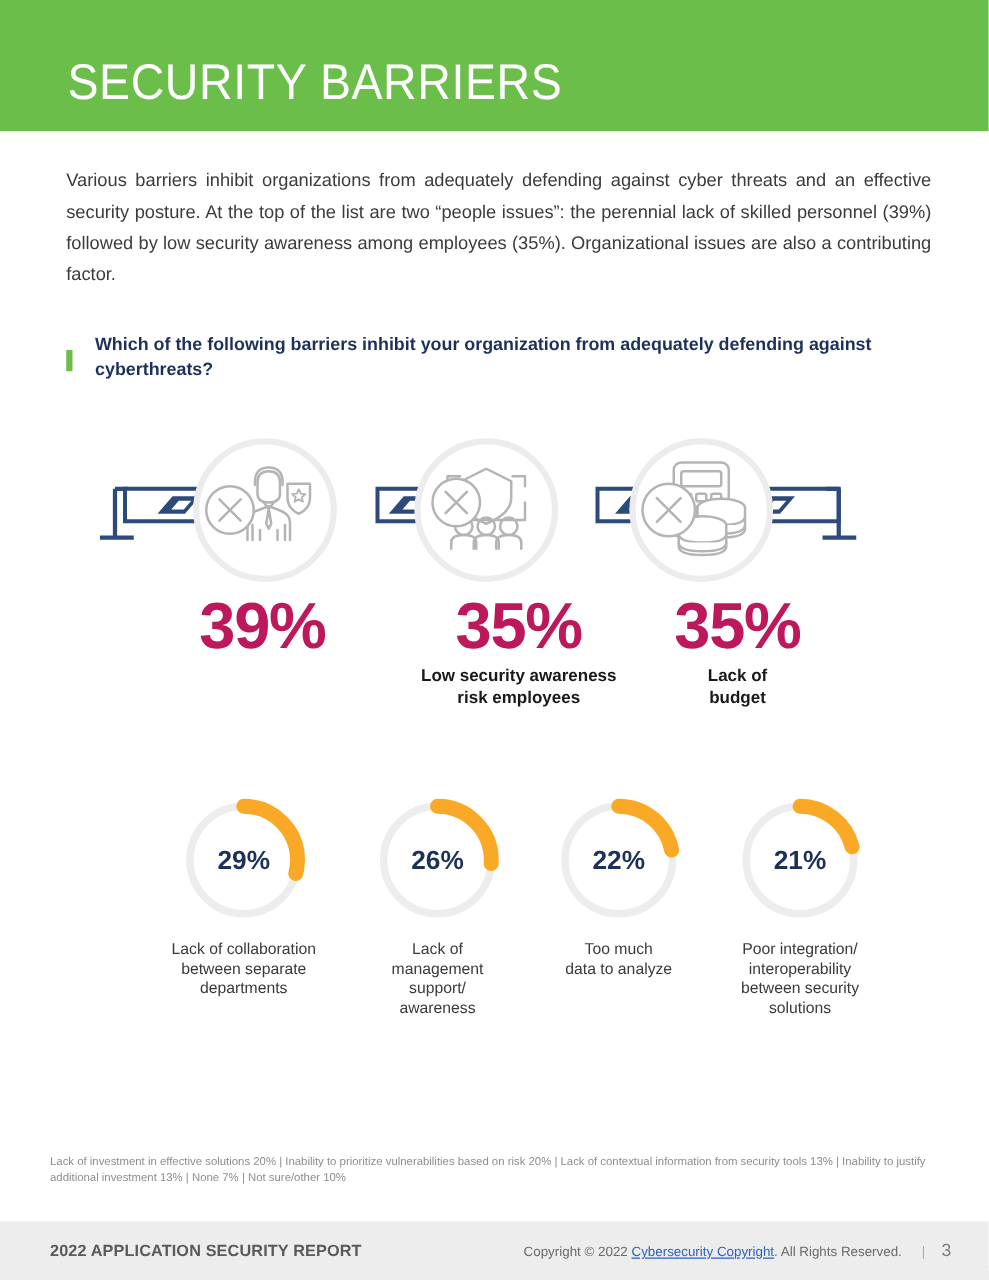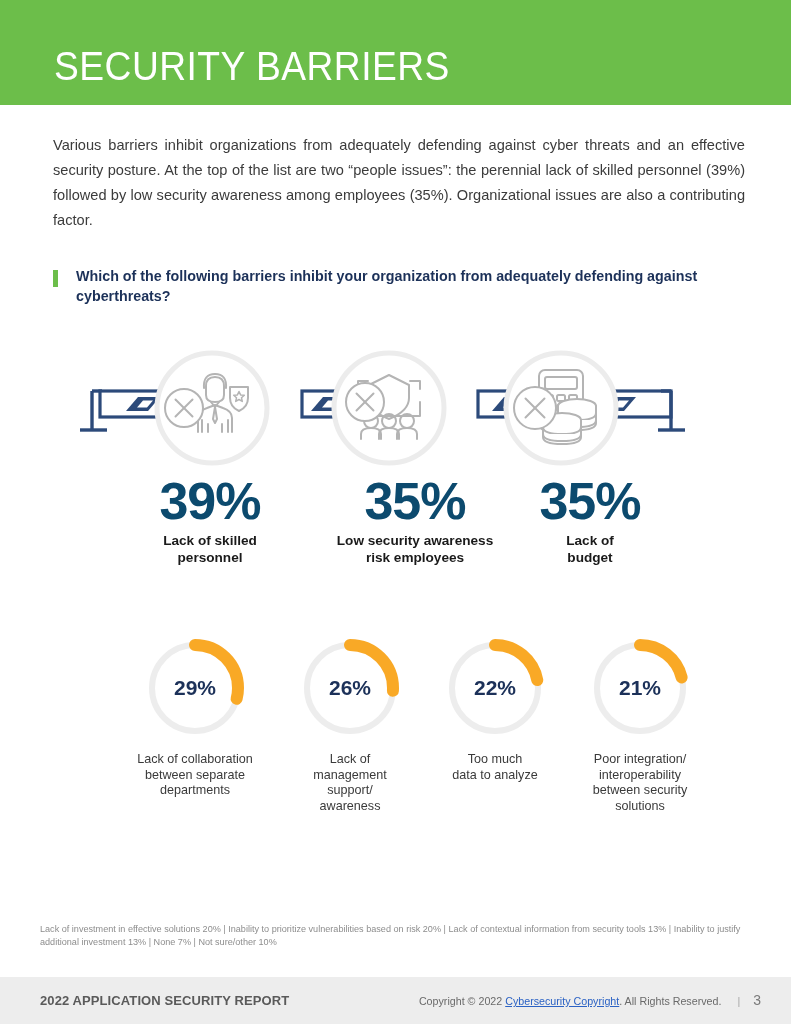--- a/index.html
+++ b/index.html
@@ -58,21 +58,21 @@
     font-family: "Liberation Sans", sans-serif;
   }
 
   
   .question-wrap {
     position: absolute;
     left: 53px;
     top: 266px;
     width: 680px;
     display: flex;
-    align-items: flex-start;
+    align-items: center;
   }
   .question-bar {
     width: 5px;
     height: 17px;
     background: #6cbe4a;
     margin-top: 4px;
     margin-right: 18px;
     flex: 0 0 auto;
   }
   .question-text {
@@ -101,21 +101,21 @@
     width: 600px;
     height: 105px;
   }
   .bigstat {
     position: absolute;
     text-align: center;
   }
   .bigstat .pct {
     font-size: 52px;
     font-weight: bold;
-    color: #0c4a6e;
+    color: #be185d;
     line-height: 58px;
     letter-spacing: -1px;
     font-family: "Liberation Sans", sans-serif;
   }
   .bigstat .lbl {
     font-size: 13.6px;
     font-weight: bold;
     color: #1a1a1a;
     line-height: 16.5px;
     margin-top: 3px;
@@ -362,24 +362,20 @@
           <line x1="445.5" y1="58.5" x2="464.5" y2="77.5" stroke-linecap="round"></line>
           <line x1="464.5" y1="58.5" x2="445.5" y2="77.5" stroke-linecap="round"></line>
         </g>
       </g>
     </svg>
   </div>
 
   <div class="bigstats">
     <div class="bigstat bigstat-0">
       <div class="pct">39%</div>
-      <div class="lbl">
-        <span>Lack of skilled</span><br>
-        <span>personnel</span>
-      </div>
     </div>
     <div class="bigstat bigstat-1">
       <div class="pct">35%</div>
       <div class="lbl">
         <span>Low security awareness</span><br>
         <span>risk employees</span>
       </div>
     </div>
     <div class="bigstat bigstat-2">
       <div class="pct">35%</div>

